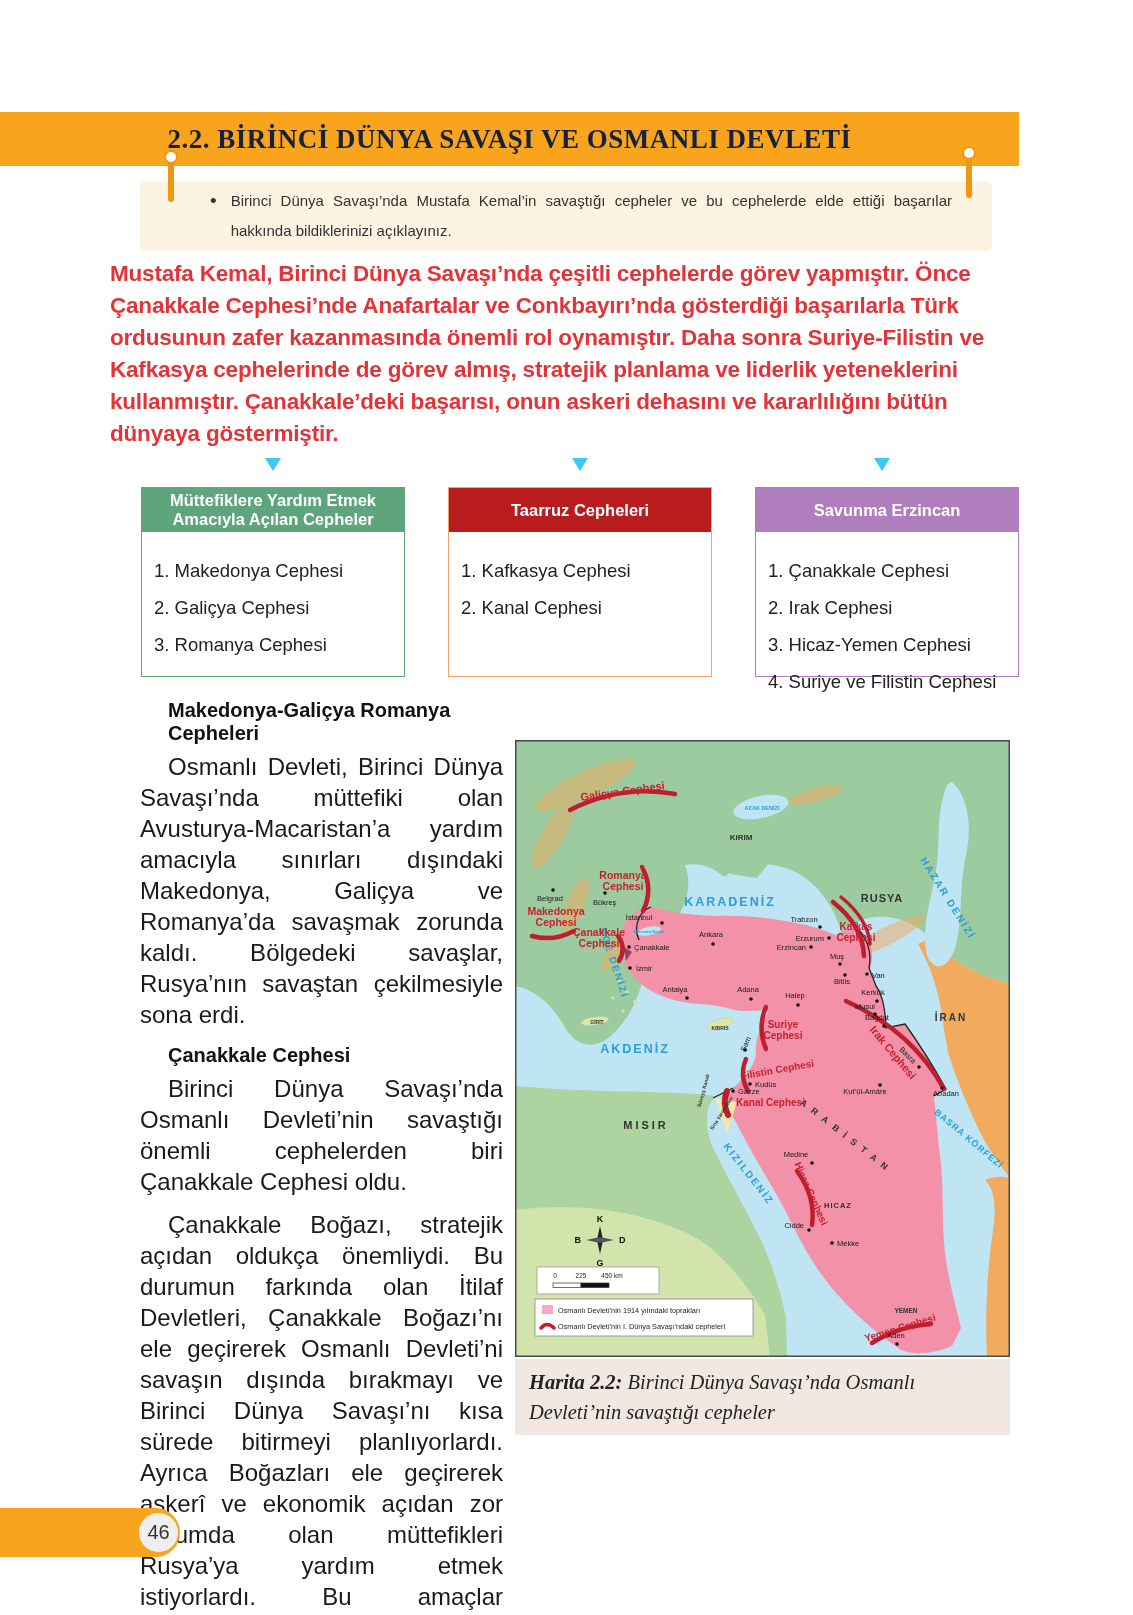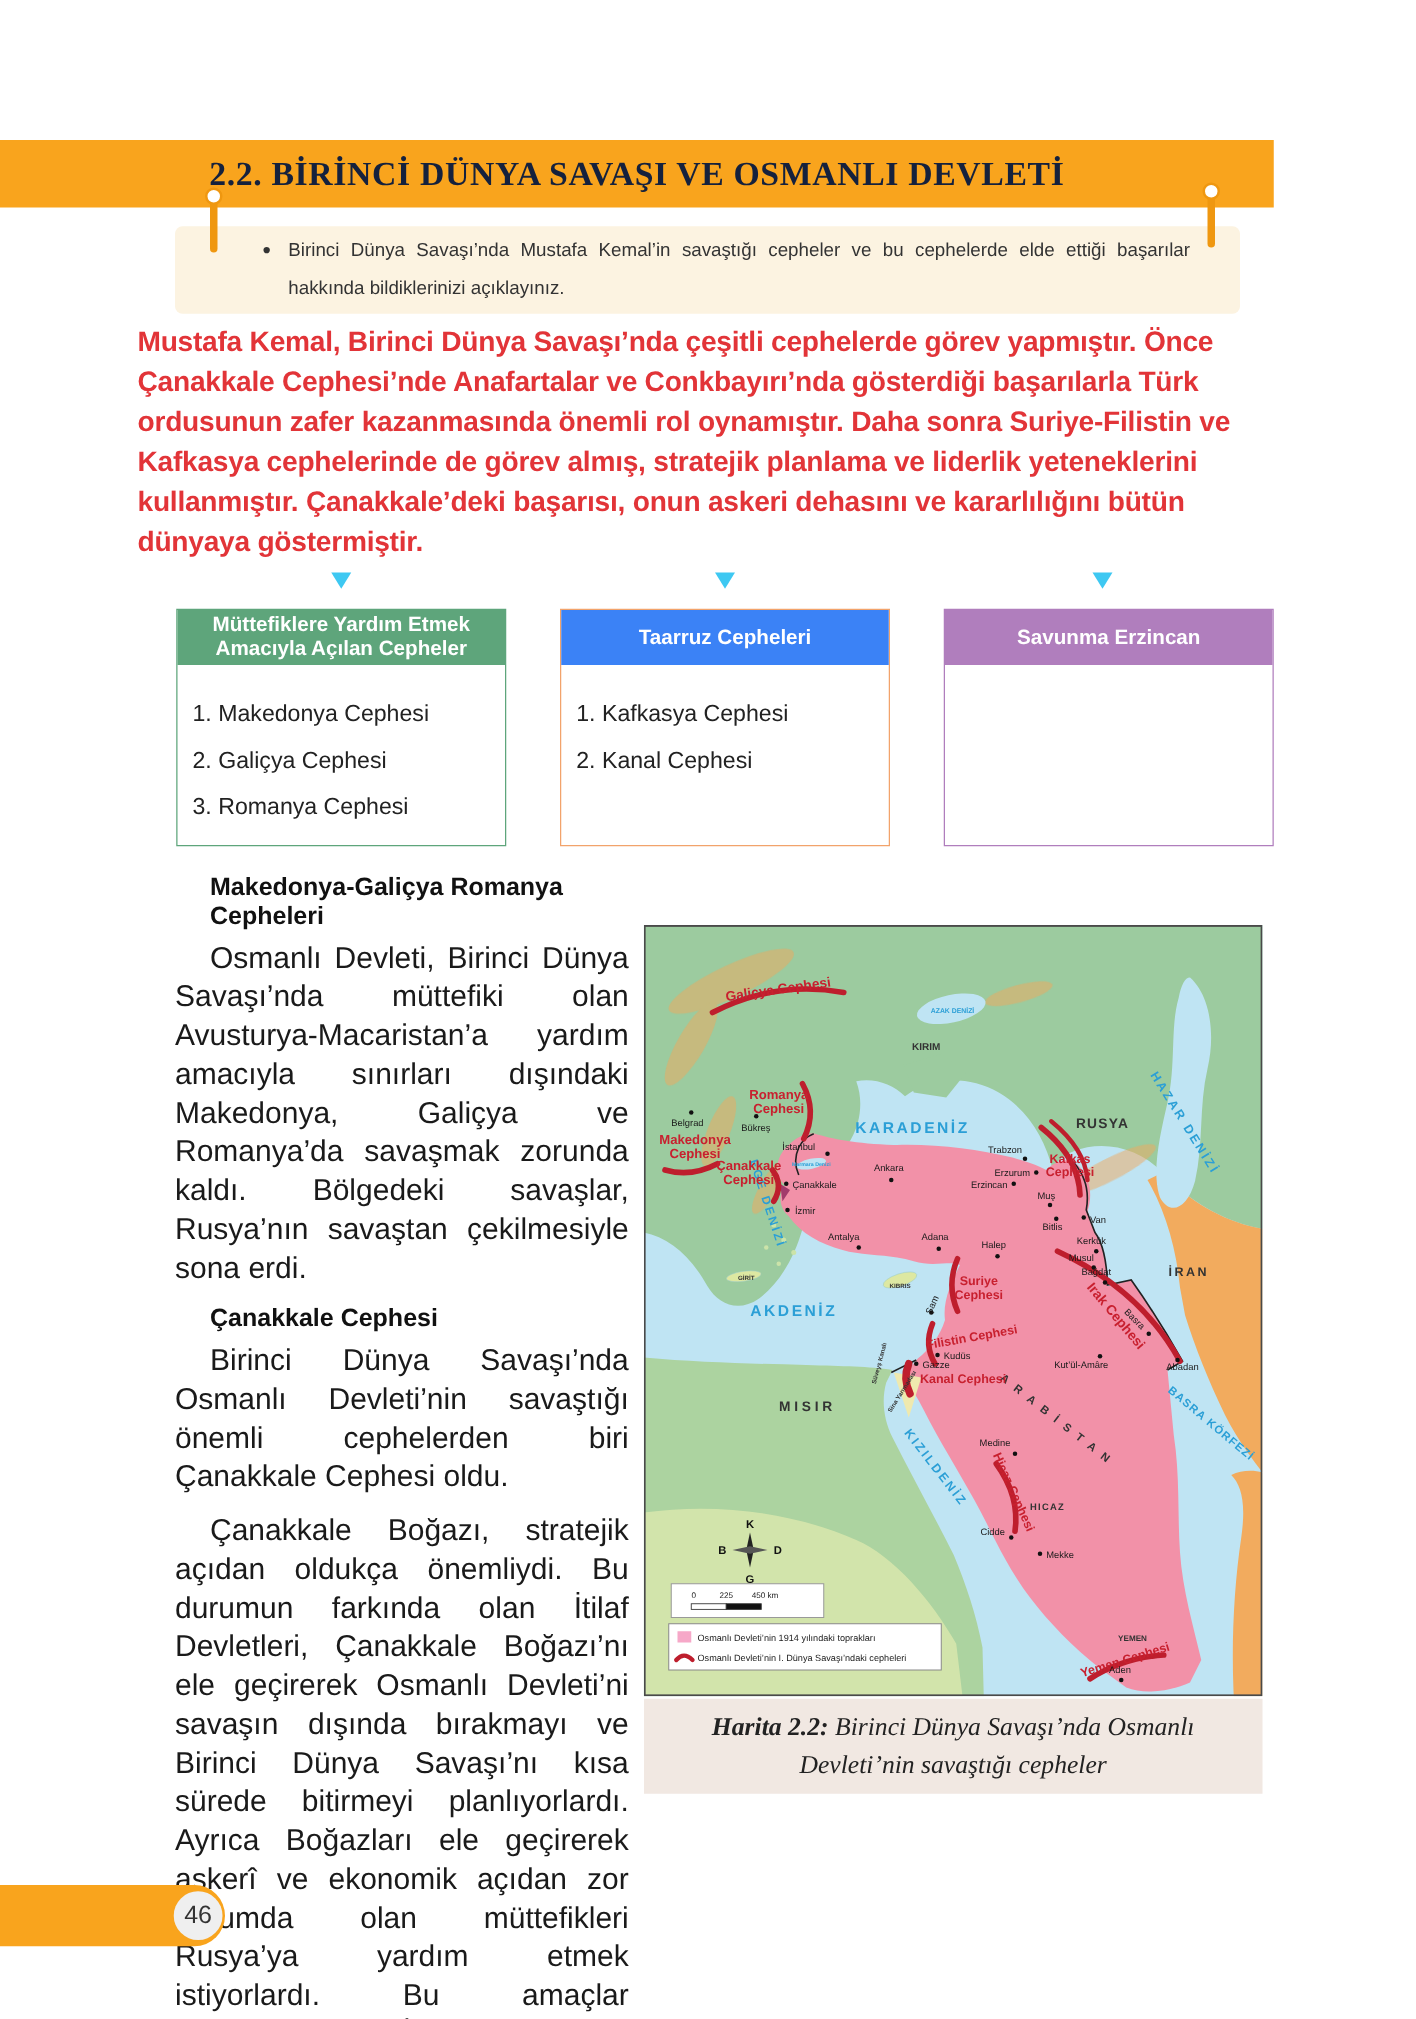--- a/index.html
+++ b/index.html
@@ -56,21 +56,21 @@
   .front-label{fill:#C8202F;font-weight:bold;font-family:"Liberation Sans",sans-serif;}
   .city-label{fill:#1a1a1a;font-size:7.5px;font-family:"Liberation Sans",sans-serif;}
   .city-dot{fill:#111;}
   .legend-text{font-size:7.3px;fill:#222;font-family:"Liberation Sans",sans-serif;}
   .scale-text{font-size:6.5px;fill:#222;font-family:"Liberation Sans",sans-serif;}
   .compass-text{font-size:9px;font-weight:bold;fill:#111;font-family:"Liberation Sans",sans-serif;}
 
   
   .map-caption{position:absolute;left:515px;top:1359px;width:495px;min-height:64px;
     background:#F1E8E2;font-family:"Liberation Serif",serif;font-style:italic;
-    font-size:20.5px;line-height:30px;color:#222;text-align:center;
+    font-size:20.5px;line-height:30px;color:#222;text-align:left;
     box-sizing:border-box;padding:8px 14px;}
   .map-caption b{font-style:italic;}
 
   
   .page-pill{position:absolute;left:-20px;top:1508px;width:200px;height:49px;
     background:#F9A41D;border-radius:0 26px 26px 0;}
   .page-circle{position:absolute;left:139px;top:1513px;width:39px;height:39px;border-radius:50%;
     background:#EFEFEF;display:flex;align-items:center;justify-content:center;
     font-size:20px;color:#333;}
 </style>
@@ -102,28 +102,34 @@
 
 <div class="front-box" style="left: 141px; border-color: rgb(94, 165, 123);">
   <div class="front-box-header" style="background: rgb(94, 165, 123);">Müttefiklere Yardım Etmek Amacıyla Açılan Cepheler</div>
   <div class="front-box-body">
       <div class="front-item">1. Makedonya Cephesi</div>
       <div class="front-item">2. Galiçya Cephesi</div>
       <div class="front-item">3. Romanya Cephesi</div>
     </div>
 </div>
 <div class="front-box" style="left: 448px; border-color: rgb(242, 163, 107);">
-  <div class="front-box-header" style="background: #3b82f6; text-align: center;">Taarruz Cepheleri</div>
+  <div class="front-box-header" style="background: #b91c1c; text-align: center;">Taarruz Cepheleri</div>
   <div class="front-box-body">
       <div class="front-item">1. Kafkasya Cephesi</div>
       <div class="front-item">2. Kanal Cephesi</div>
     </div>
 </div>
 <div class="front-box" style="left: 755px; border-color: rgb(176, 126, 189);">
   <div class="front-box-header" style="background: rgb(176, 126, 189);">Savunma Erzincan</div>
+  <div class="front-box-body">
+      <div class="front-item">1. Çanakkale Cephesi</div>
+      <div class="front-item">2. Irak Cephesi</div>
+      <div class="front-item">3. Hicaz-Yemen Cephesi</div>
+      <div class="front-item">4. Suriye ve Filistin Cephesi</div>
+    </div>
 </div>
 
 <div class="left-col">
   <h3>Makedonya-Galiçya Romanya Cepheleri</h3>
   <p>Osmanlı Devleti, Birinci Dünya Savaşı’nda müttefiki olan Avusturya-Macaristan’a yardım amacıyla sınırları dışındaki Makedonya, Galiçya ve Romanya’da savaşmak zorunda kaldı. Bölgedeki savaşlar, Rusya’nın savaştan çekilmesiyle sona erdi.</p>
   <h3 class="second">Çanakkale Cephesi</h3>
   <p>Birinci Dünya Savaşı’nda Osmanlı Devleti’nin savaştığı önemli cephelerden biri Çanakkale Cephesi oldu.</p>
   <p>Çanakkale Boğazı, stratejik açıdan oldukça önemliydi. Bu durumun farkında olan İtilaf Devletleri, Çanakkale Boğazı’nı ele geçirerek Osmanlı Devleti’ni savaşın dışında bırakmayı ve Birinci Dünya Savaşı’nı kısa sürede bitirmeyi planlıyorlardı. Ayrıca Boğazları ele geçirerek askerî ve ekonomik açıdan zor durumda olan müttefikleri Rusya’ya yardım etmek istiyorlardı. Bu amaçlar doğrultusunda İtilaf Devletleri, Çanakkale’ye kapsamlı bir saldırı başlattı.</p>
 </div>
 

